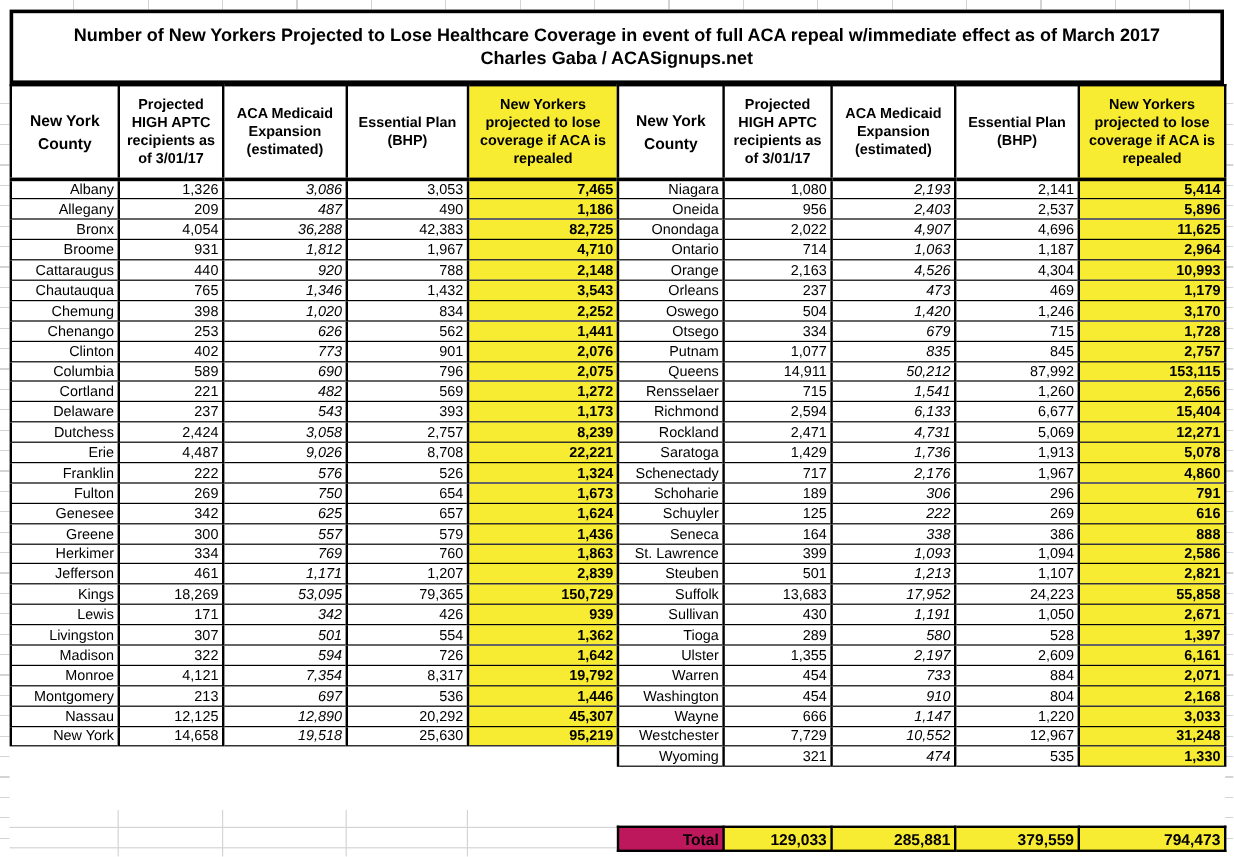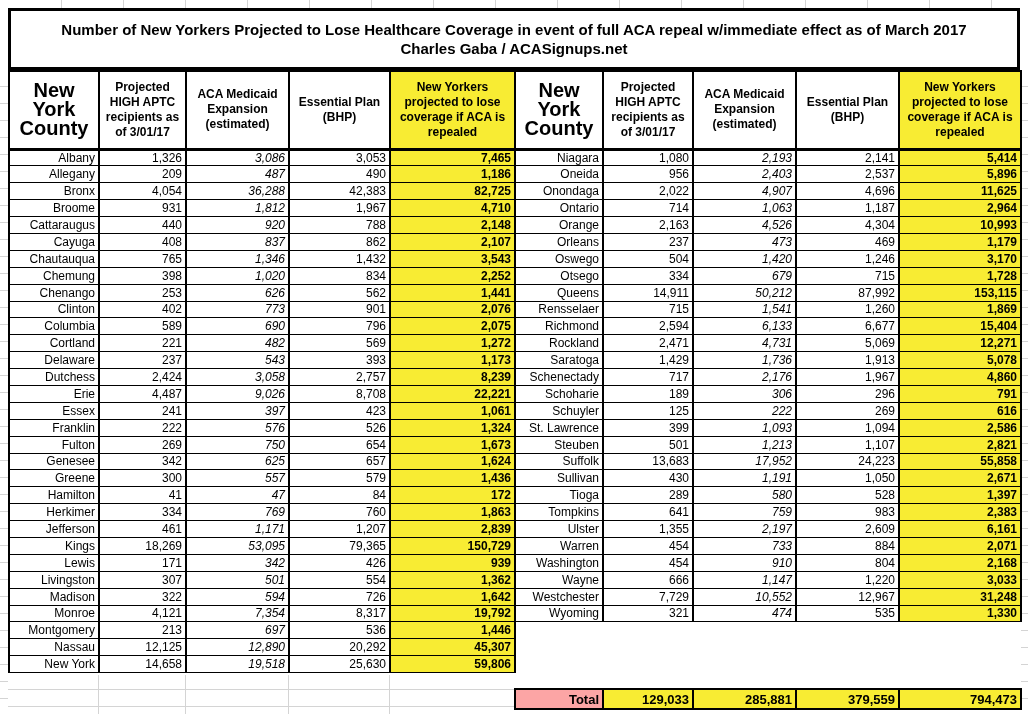--- a/index.html
+++ b/index.html
@@ -29,37 +29,37 @@
     position:absolute;border-collapse:collapse;table-layout:fixed;width:506px;top:70px;
     background:#fff;
   }
   #left-table{left:8px;}
   #right-table{left:514px;}
   table.datatable th{
     box-sizing:border-box;border:2px solid #000;border-bottom:3px solid #000;
     height:78px;vertical-align:middle;text-align:center;
     font-weight:bold;font-size:12px;line-height:15px;padding:0 2px;background:#fff;
   }
-  table.datatable th.county{font-size:20px;line-height:19px;}
+  table.datatable th.county{font-size:13px;line-height:19px;}
   table.datatable th.hl{background:var(--hl,#f8ec33);}
   table.datatable td{
     box-sizing:border-box;border-top:1px solid #000;border-bottom:1px solid #000;
     border-left:2px solid #000;border-right:2px solid #000;
     height:16.9px;font-size:12px;text-align:right;padding:0 3px;
     white-space:nowrap;overflow:hidden;vertical-align:middle;background:#fff;
   }
   table.datatable td.medicaid{font-style:italic;}
   table.datatable td.hl{background:var(--hl,#f8ec33);font-weight:bold;}
 
   #total-table{
     position:absolute;left:514px;top:688px;width:506px;border-collapse:collapse;table-layout:fixed;
   }
   #total-table td{
     box-sizing:border-box;border:2px solid #000;height:20px;vertical-align:middle;
-    font-weight:bold;font-size:13px;text-align:right;padding:0 3px;background:#fca5a5;white-space:nowrap;
+    font-weight:bold;font-size:13px;text-align:right;padding:0 3px;background:#be185d;white-space:nowrap;
   }
   #total-table td.hl{background:var(--hl,#f8ec33);padding-left:20px;}
 </style>
 </head>
 <body>
 
 <div class="sheet">
 
   <div class="strip-top"></div>
   <div class="strip-left"></div>
@@ -123,27 +123,20 @@
           <td class="hl">4,710</td>
         </tr>
         <tr>
           <td class="county">Cattaraugus</td>
           <td class="aptc">440</td>
           <td class="medicaid">920</td>
           <td class="bhp">788</td>
           <td class="hl">2,148</td>
         </tr>
         <tr>
-          <td class="county">Cayuga</td>
-          <td class="aptc">408</td>
-          <td class="medicaid">837</td>
-          <td class="bhp">862</td>
-          <td class="hl">2,107</td>
-        </tr>
-        <tr>
           <td class="county">Chautauqua</td>
           <td class="aptc">765</td>
           <td class="medicaid">1,346</td>
           <td class="bhp">1,432</td>
           <td class="hl">3,543</td>
         </tr>
         <tr>
           <td class="county">Chemung</td>
           <td class="aptc">398</td>
           <td class="medicaid">1,020</td>
@@ -193,27 +186,20 @@
           <td class="hl">8,239</td>
         </tr>
         <tr>
           <td class="county">Erie</td>
           <td class="aptc">4,487</td>
           <td class="medicaid">9,026</td>
           <td class="bhp">8,708</td>
           <td class="hl">22,221</td>
         </tr>
         <tr>
-          <td class="county">Essex</td>
-          <td class="aptc">241</td>
-          <td class="medicaid">397</td>
-          <td class="bhp">423</td>
-          <td class="hl">1,061</td>
-        </tr>
-        <tr>
           <td class="county">Franklin</td>
           <td class="aptc">222</td>
           <td class="medicaid">576</td>
           <td class="bhp">526</td>
           <td class="hl">1,324</td>
         </tr>
         <tr>
           <td class="county">Fulton</td>
           <td class="aptc">269</td>
           <td class="medicaid">750</td>
@@ -228,27 +214,20 @@
           <td class="hl">1,624</td>
         </tr>
         <tr>
           <td class="county">Greene</td>
           <td class="aptc">300</td>
           <td class="medicaid">557</td>
           <td class="bhp">579</td>
           <td class="hl">1,436</td>
         </tr>
         <tr>
-          <td class="county">Hamilton</td>
-          <td class="aptc">41</td>
-          <td class="medicaid">47</td>
-          <td class="bhp">84</td>
-          <td class="hl">172</td>
-        </tr>
-        <tr>
           <td class="county">Herkimer</td>
           <td class="aptc">334</td>
           <td class="medicaid">769</td>
           <td class="bhp">760</td>
           <td class="hl">1,863</td>
         </tr>
         <tr>
           <td class="county">Jefferson</td>
           <td class="aptc">461</td>
           <td class="medicaid">1,171</td>
@@ -302,21 +281,21 @@
           <td class="aptc">12,125</td>
           <td class="medicaid">12,890</td>
           <td class="bhp">20,292</td>
           <td class="hl">45,307</td>
         </tr>
         <tr>
           <td class="county">New York</td>
           <td class="aptc">14,658</td>
           <td class="medicaid">19,518</td>
           <td class="bhp">25,630</td>
-          <td class="hl">59,806</td>
+          <td class="hl">95,219</td>
         </tr>
       </tbody>
   </table>
 
   <table class="datatable" id="right-table">
     <colgroup>
       <col style="width:88px">
         <col style="width:90px">
         <col style="width:103px">
       <col style="width:103px">
@@ -382,32 +361,39 @@
           <td class="hl">3,170</td>
         </tr>
         <tr>
           <td class="county">Otsego</td>
           <td class="aptc">334</td>
           <td class="medicaid">679</td>
           <td class="bhp">715</td>
           <td class="hl">1,728</td>
         </tr>
         <tr>
+          <td class="county">Putnam</td>
+          <td class="aptc">1,077</td>
+          <td class="medicaid">835</td>
+          <td class="bhp">845</td>
+          <td class="hl">2,757</td>
+        </tr>
+        <tr>
           <td class="county">Queens</td>
           <td class="aptc">14,911</td>
           <td class="medicaid">50,212</td>
           <td class="bhp">87,992</td>
           <td class="hl">153,115</td>
         </tr>
         <tr>
           <td class="county">Rensselaer</td>
           <td class="aptc">715</td>
           <td class="medicaid">1,541</td>
           <td class="bhp">1,260</td>
-          <td class="hl">1,869</td>
+          <td class="hl">2,656</td>
         </tr>
         <tr>
           <td class="county">Richmond</td>
           <td class="aptc">2,594</td>
           <td class="medicaid">6,133</td>
           <td class="bhp">6,677</td>
           <td class="hl">15,404</td>
         </tr>
         <tr>
           <td class="county">Rockland</td>
@@ -438,20 +424,27 @@
           <td class="hl">791</td>
         </tr>
         <tr>
           <td class="county">Schuyler</td>
           <td class="aptc">125</td>
           <td class="medicaid">222</td>
           <td class="bhp">269</td>
           <td class="hl">616</td>
         </tr>
         <tr>
+          <td class="county">Seneca</td>
+          <td class="aptc">164</td>
+          <td class="medicaid">338</td>
+          <td class="bhp">386</td>
+          <td class="hl">888</td>
+        </tr>
+        <tr>
           <td class="county">St. Lawrence</td>
           <td class="aptc">399</td>
           <td class="medicaid">1,093</td>
           <td class="bhp">1,094</td>
           <td class="hl">2,586</td>
         </tr>
         <tr>
           <td class="county">Steuben</td>
           <td class="aptc">501</td>
           <td class="medicaid">1,213</td>
@@ -471,27 +464,20 @@
           <td class="medicaid">1,191</td>
           <td class="bhp">1,050</td>
           <td class="hl">2,671</td>
         </tr>
         <tr>
           <td class="county">Tioga</td>
           <td class="aptc">289</td>
           <td class="medicaid">580</td>
           <td class="bhp">528</td>
           <td class="hl">1,397</td>
-        </tr>
-        <tr>
-          <td class="county">Tompkins</td>
-          <td class="aptc">641</td>
-          <td class="medicaid">759</td>
-          <td class="bhp">983</td>
-          <td class="hl">2,383</td>
         </tr>
         <tr>
           <td class="county">Ulster</td>
           <td class="aptc">1,355</td>
           <td class="medicaid">2,197</td>
           <td class="bhp">2,609</td>
           <td class="hl">6,161</td>
         </tr>
         <tr>
           <td class="county">Warren</td>

